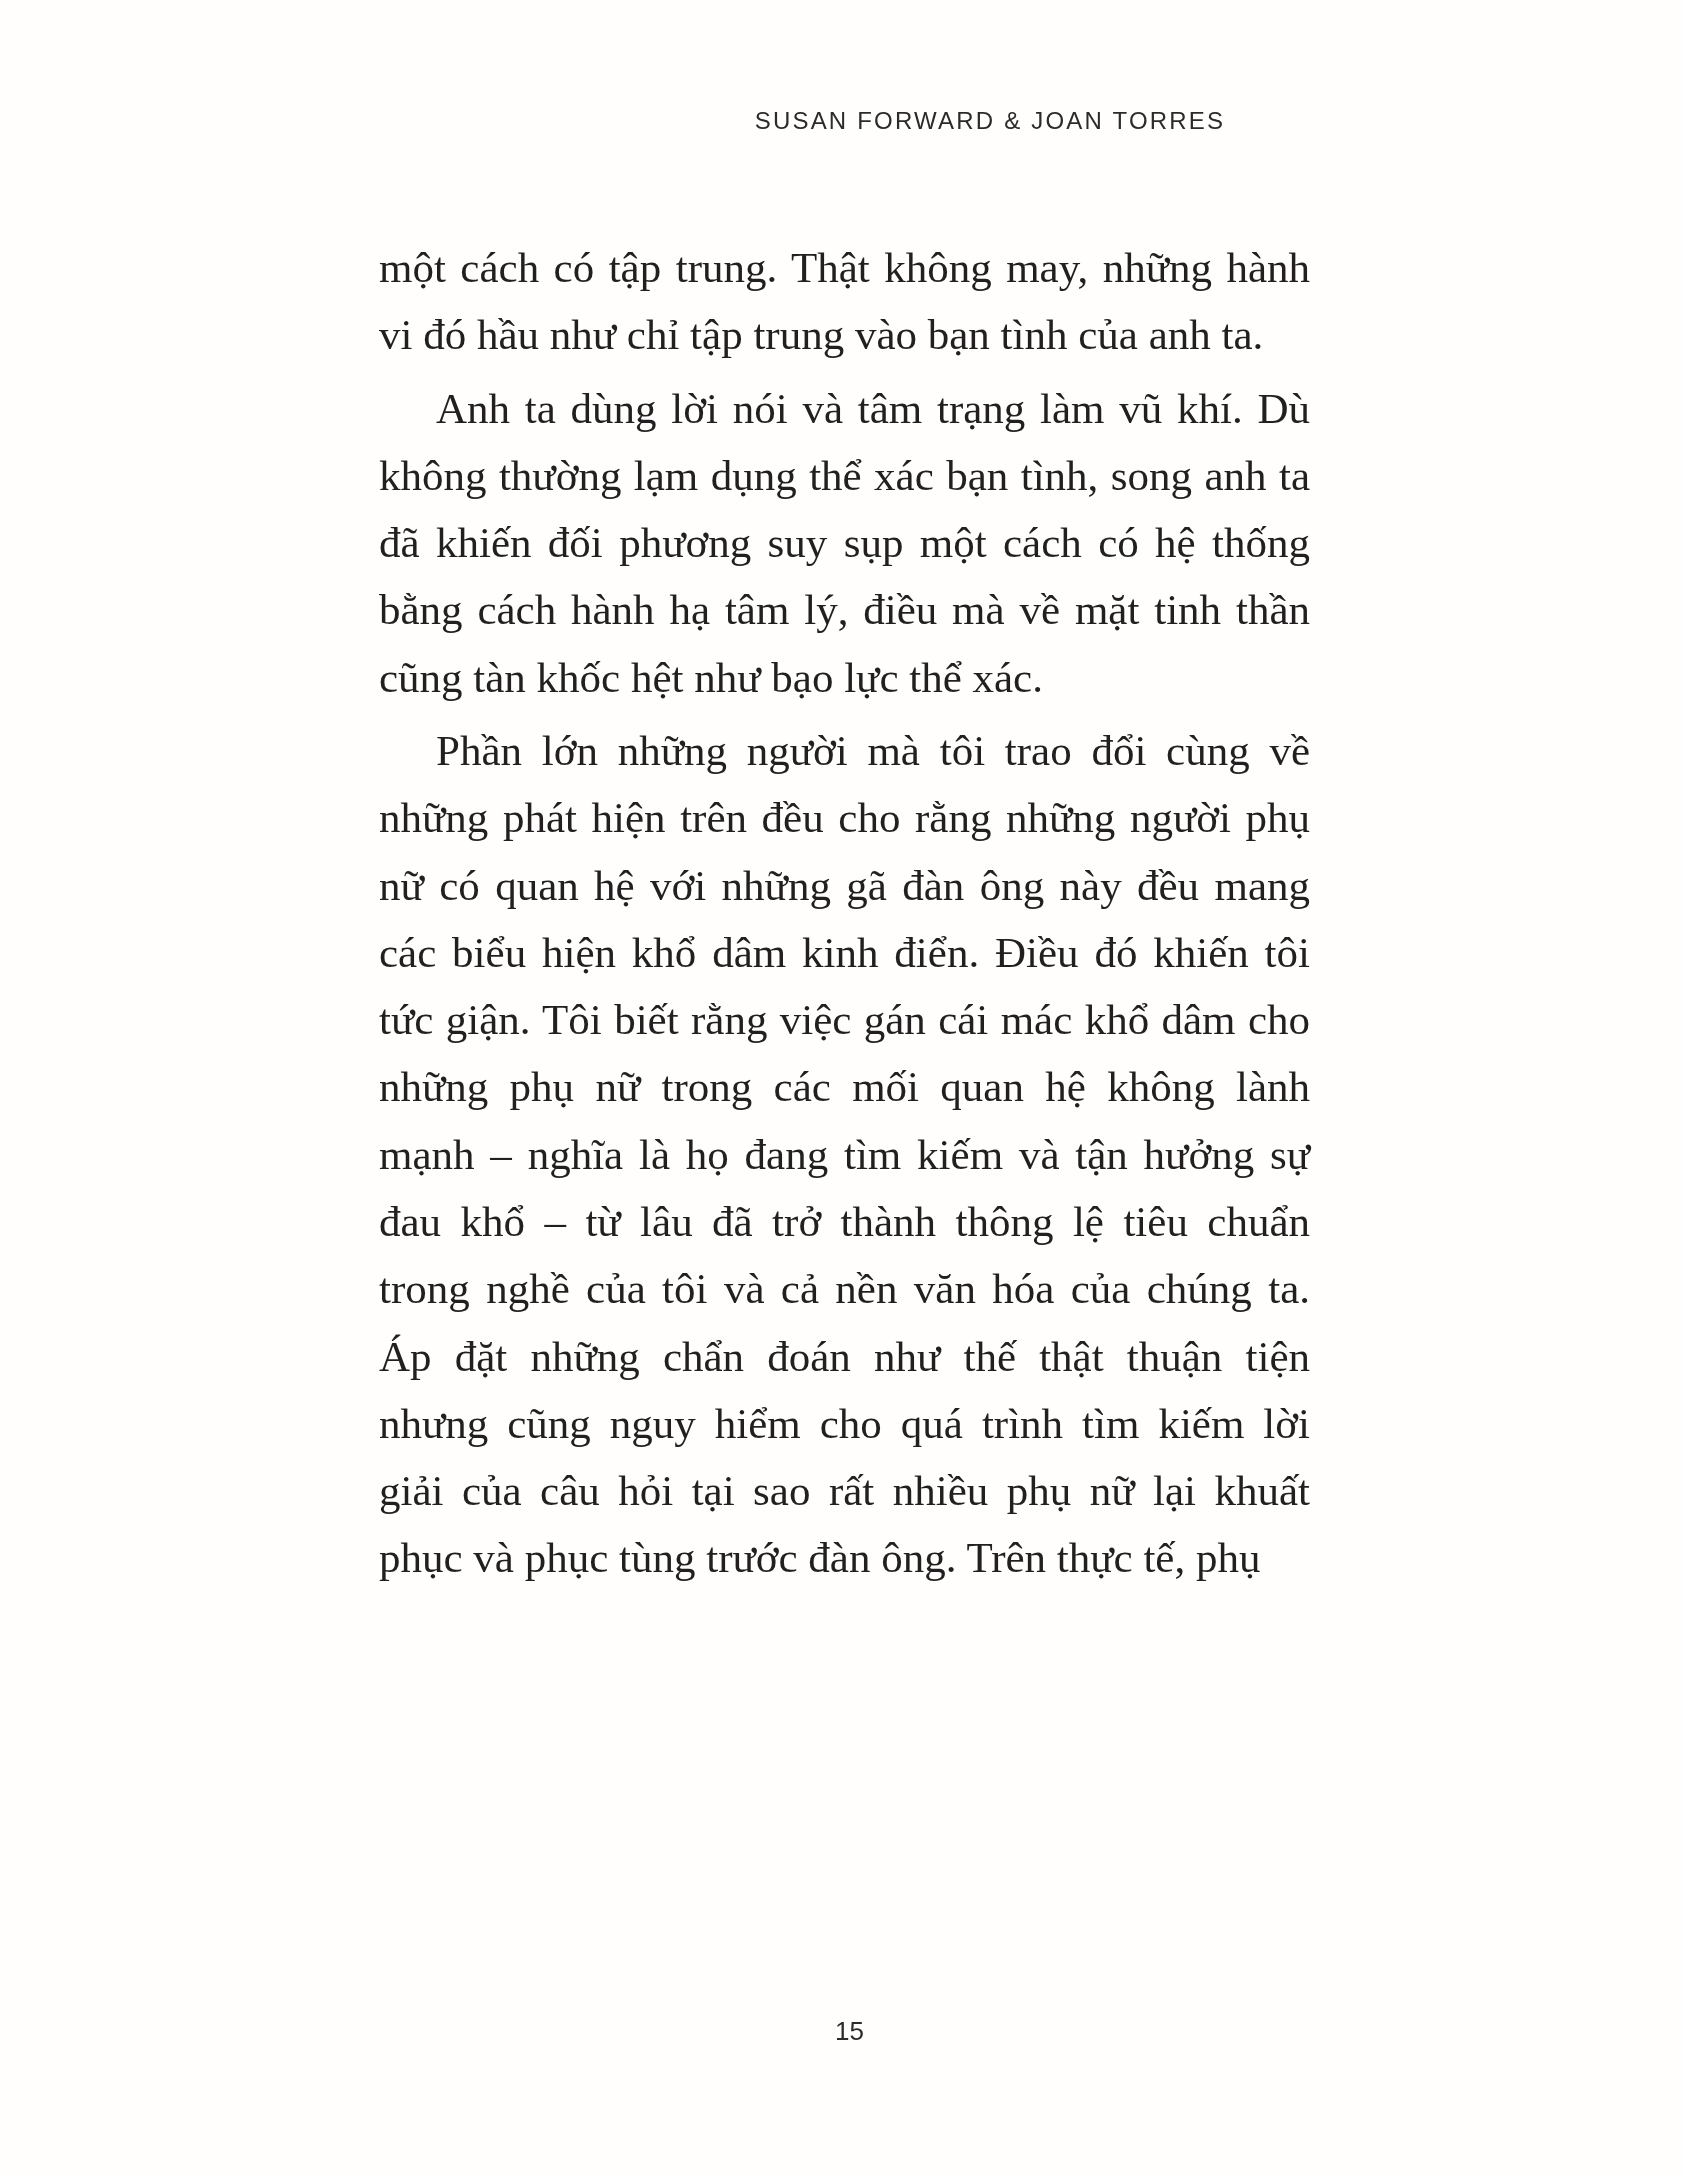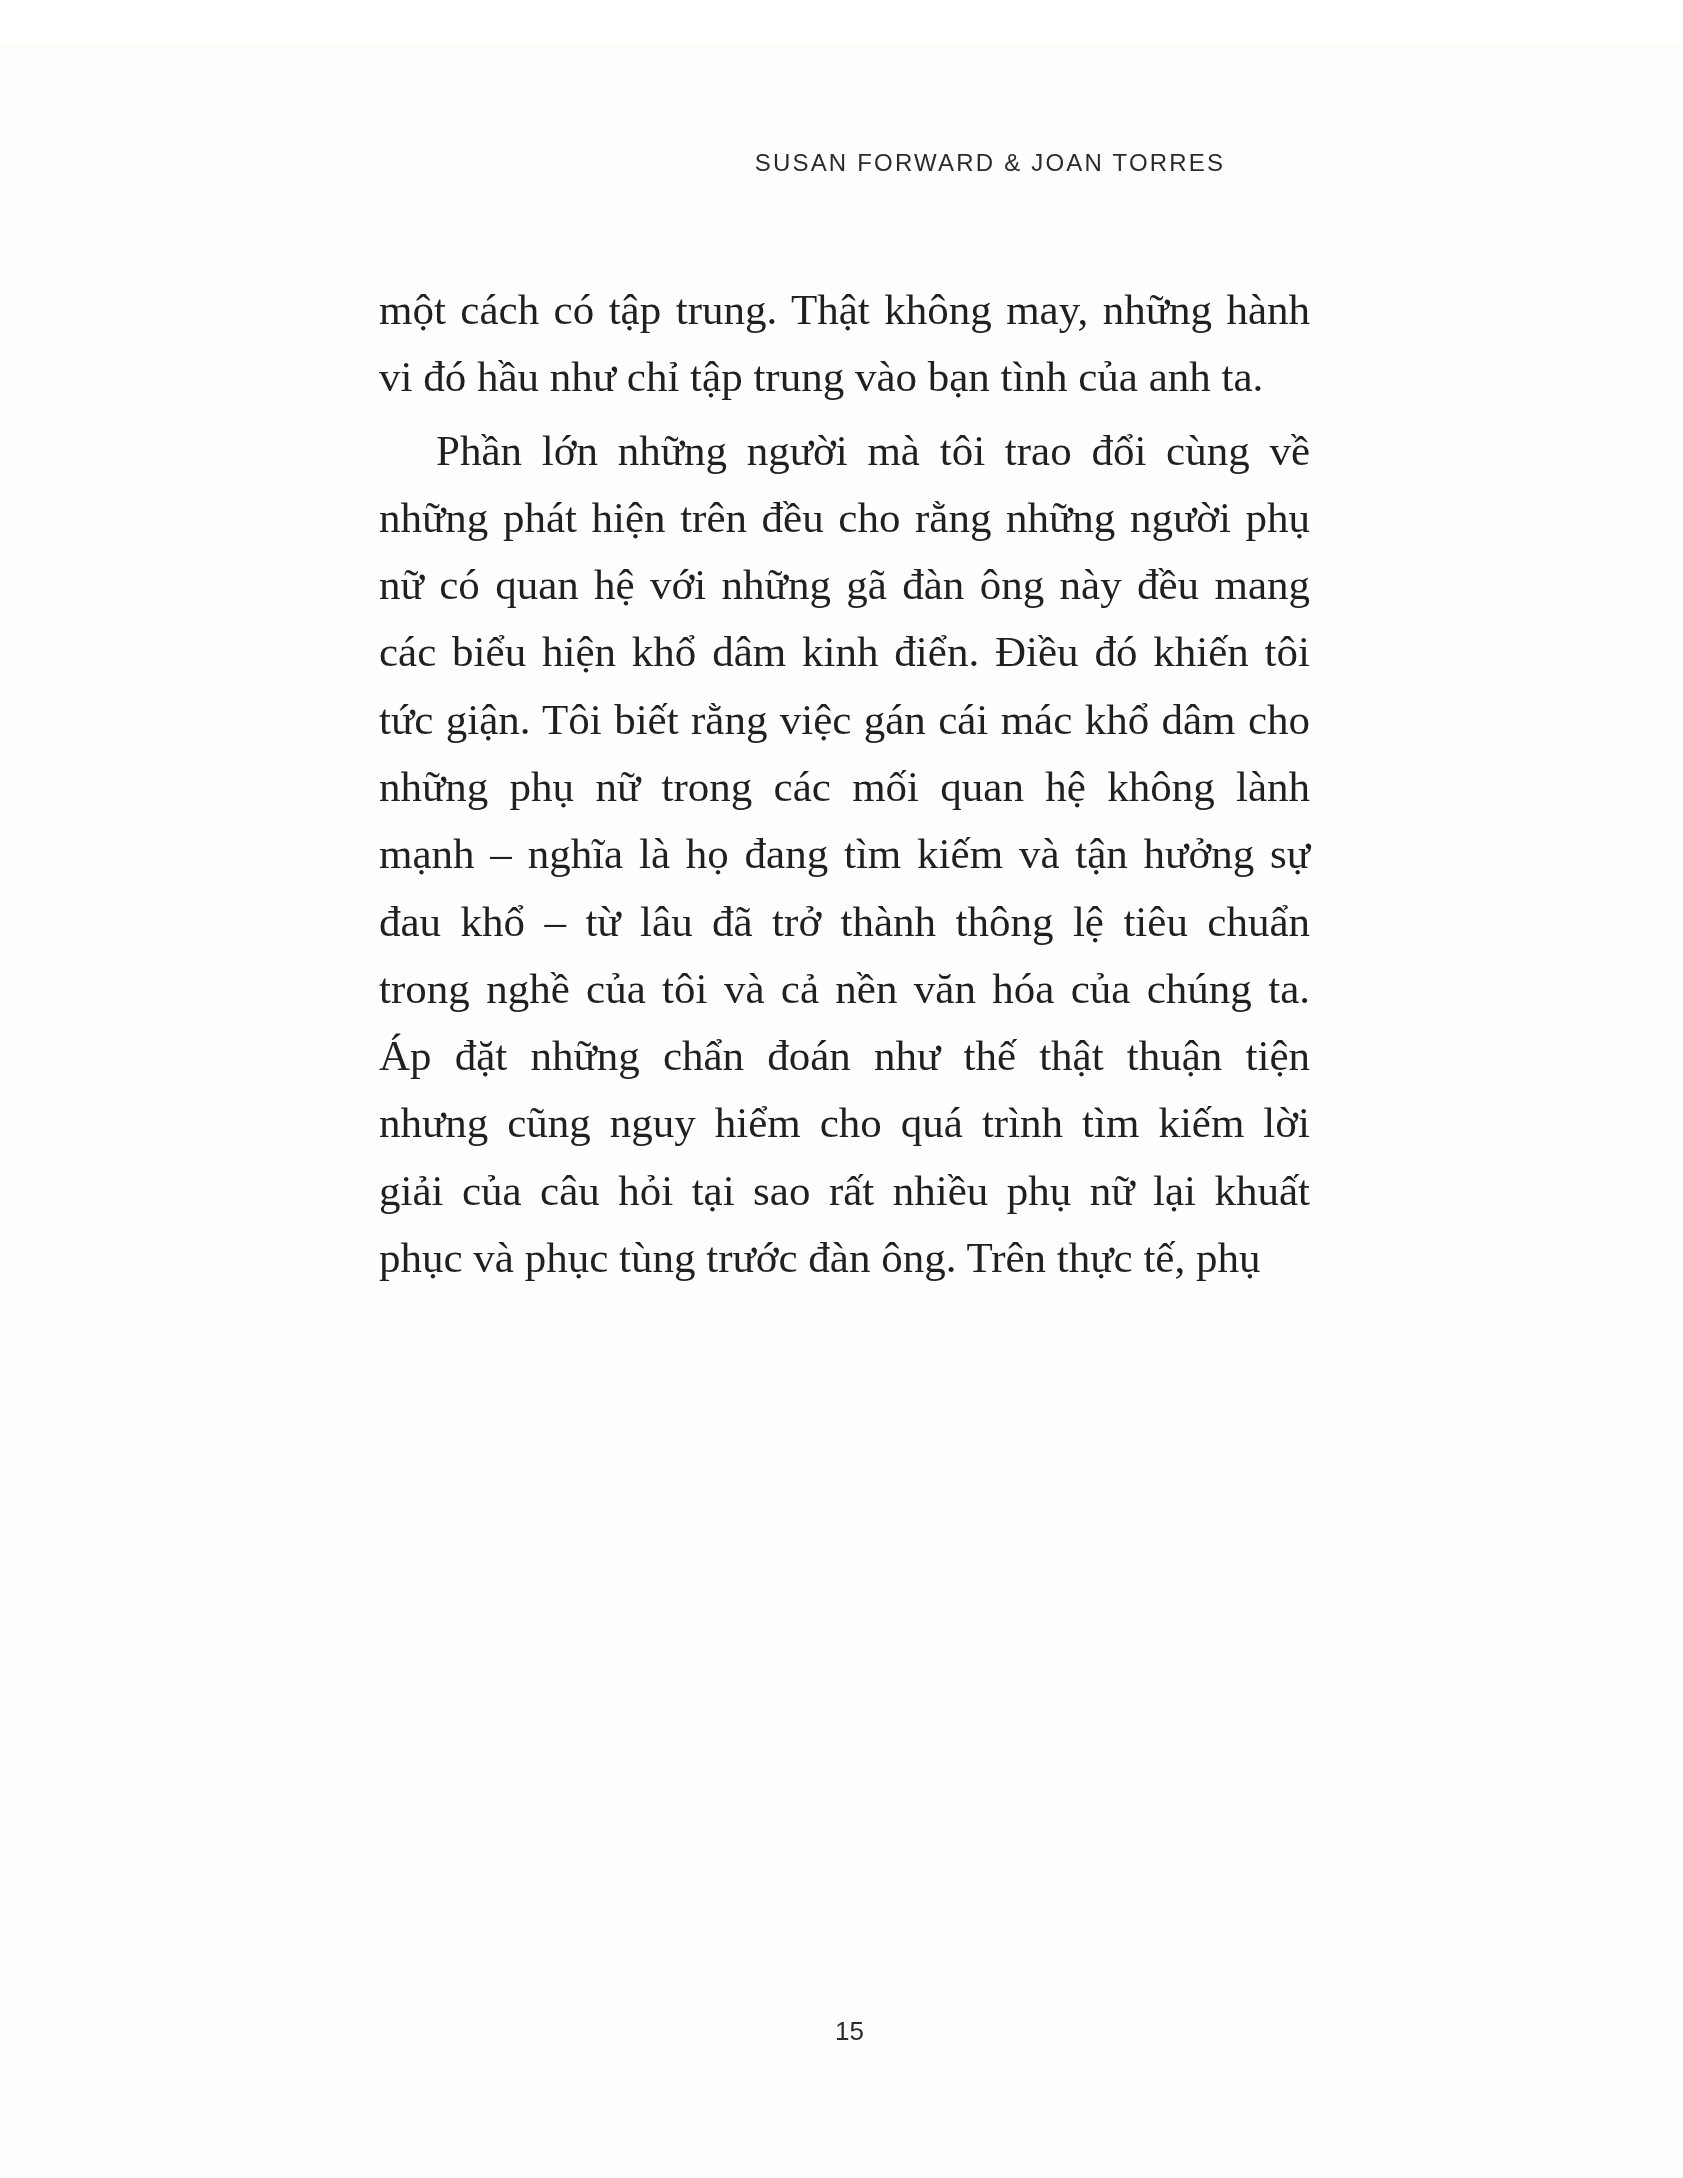--- a/index.html
+++ b/index.html
@@ -13,21 +13,20 @@
     position: relative;
     font-family: "Liberation Serif", serif;
     color: #231f20;
     overflow: hidden;
   }
 
   .page {
     position: absolute;
     inset: 0;
     background: #fffefc;
-    margin-top: 42px;
   }
 
   .running-head {
     position: absolute;
     top: 107px;
     left: 0;
     right: 0;
     text-align: center;
     padding-left: 297px;
     font-family: "Liberation Sans", sans-serif;
@@ -76,19 +75,20 @@
 </style>
 </head>
 <body>
 
 <div class="page">
 
   <div class="running-head">SUSAN FORWARD &amp; JOAN TORRES</div>
 
   <div class="text-column">
     <p class="para">một cách có tập trung. Thật không may, những hành vi đó hầu như chỉ tập trung vào bạn tình của anh ta.</p>
+    <p class="para indent">Anh ta dùng lời nói và tâm trạng làm vũ khí. Dù không thường lạm dụng thể xác bạn tình, song anh ta đã khiến đối phương suy sụp một cách có hệ thống bằng cách hành hạ tâm lý, điều mà về mặt tinh thần cũng tàn khốc hệt như bạo lực thể xác.</p>
     <p class="para indent">Phần lớn những người mà tôi trao đổi cùng về những phát hiện trên đều cho rằng những người phụ nữ có quan hệ với những gã đàn ông này đều mang các biểu hiện khổ dâm kinh điển. Điều đó khiến tôi tức giận. Tôi biết rằng việc gán cái mác khổ dâm cho những phụ nữ trong các mối quan hệ không lành mạnh – nghĩa là họ đang tìm kiếm và tận hưởng sự đau khổ – từ lâu đã trở thành thông lệ tiêu chuẩn trong nghề của tôi và cả nền văn hóa của chúng ta. Áp đặt những chẩn đoán như thế thật thuận tiện nhưng cũng nguy hiểm cho quá trình tìm kiếm lời giải của câu hỏi tại sao rất nhiều phụ nữ lại khuất phục và phục tùng trước đàn ông. Trên thực tế, phụ</p>
   </div>
 
   <div class="folio">15</div>
 
 </div>
 
 
 </body></html>

